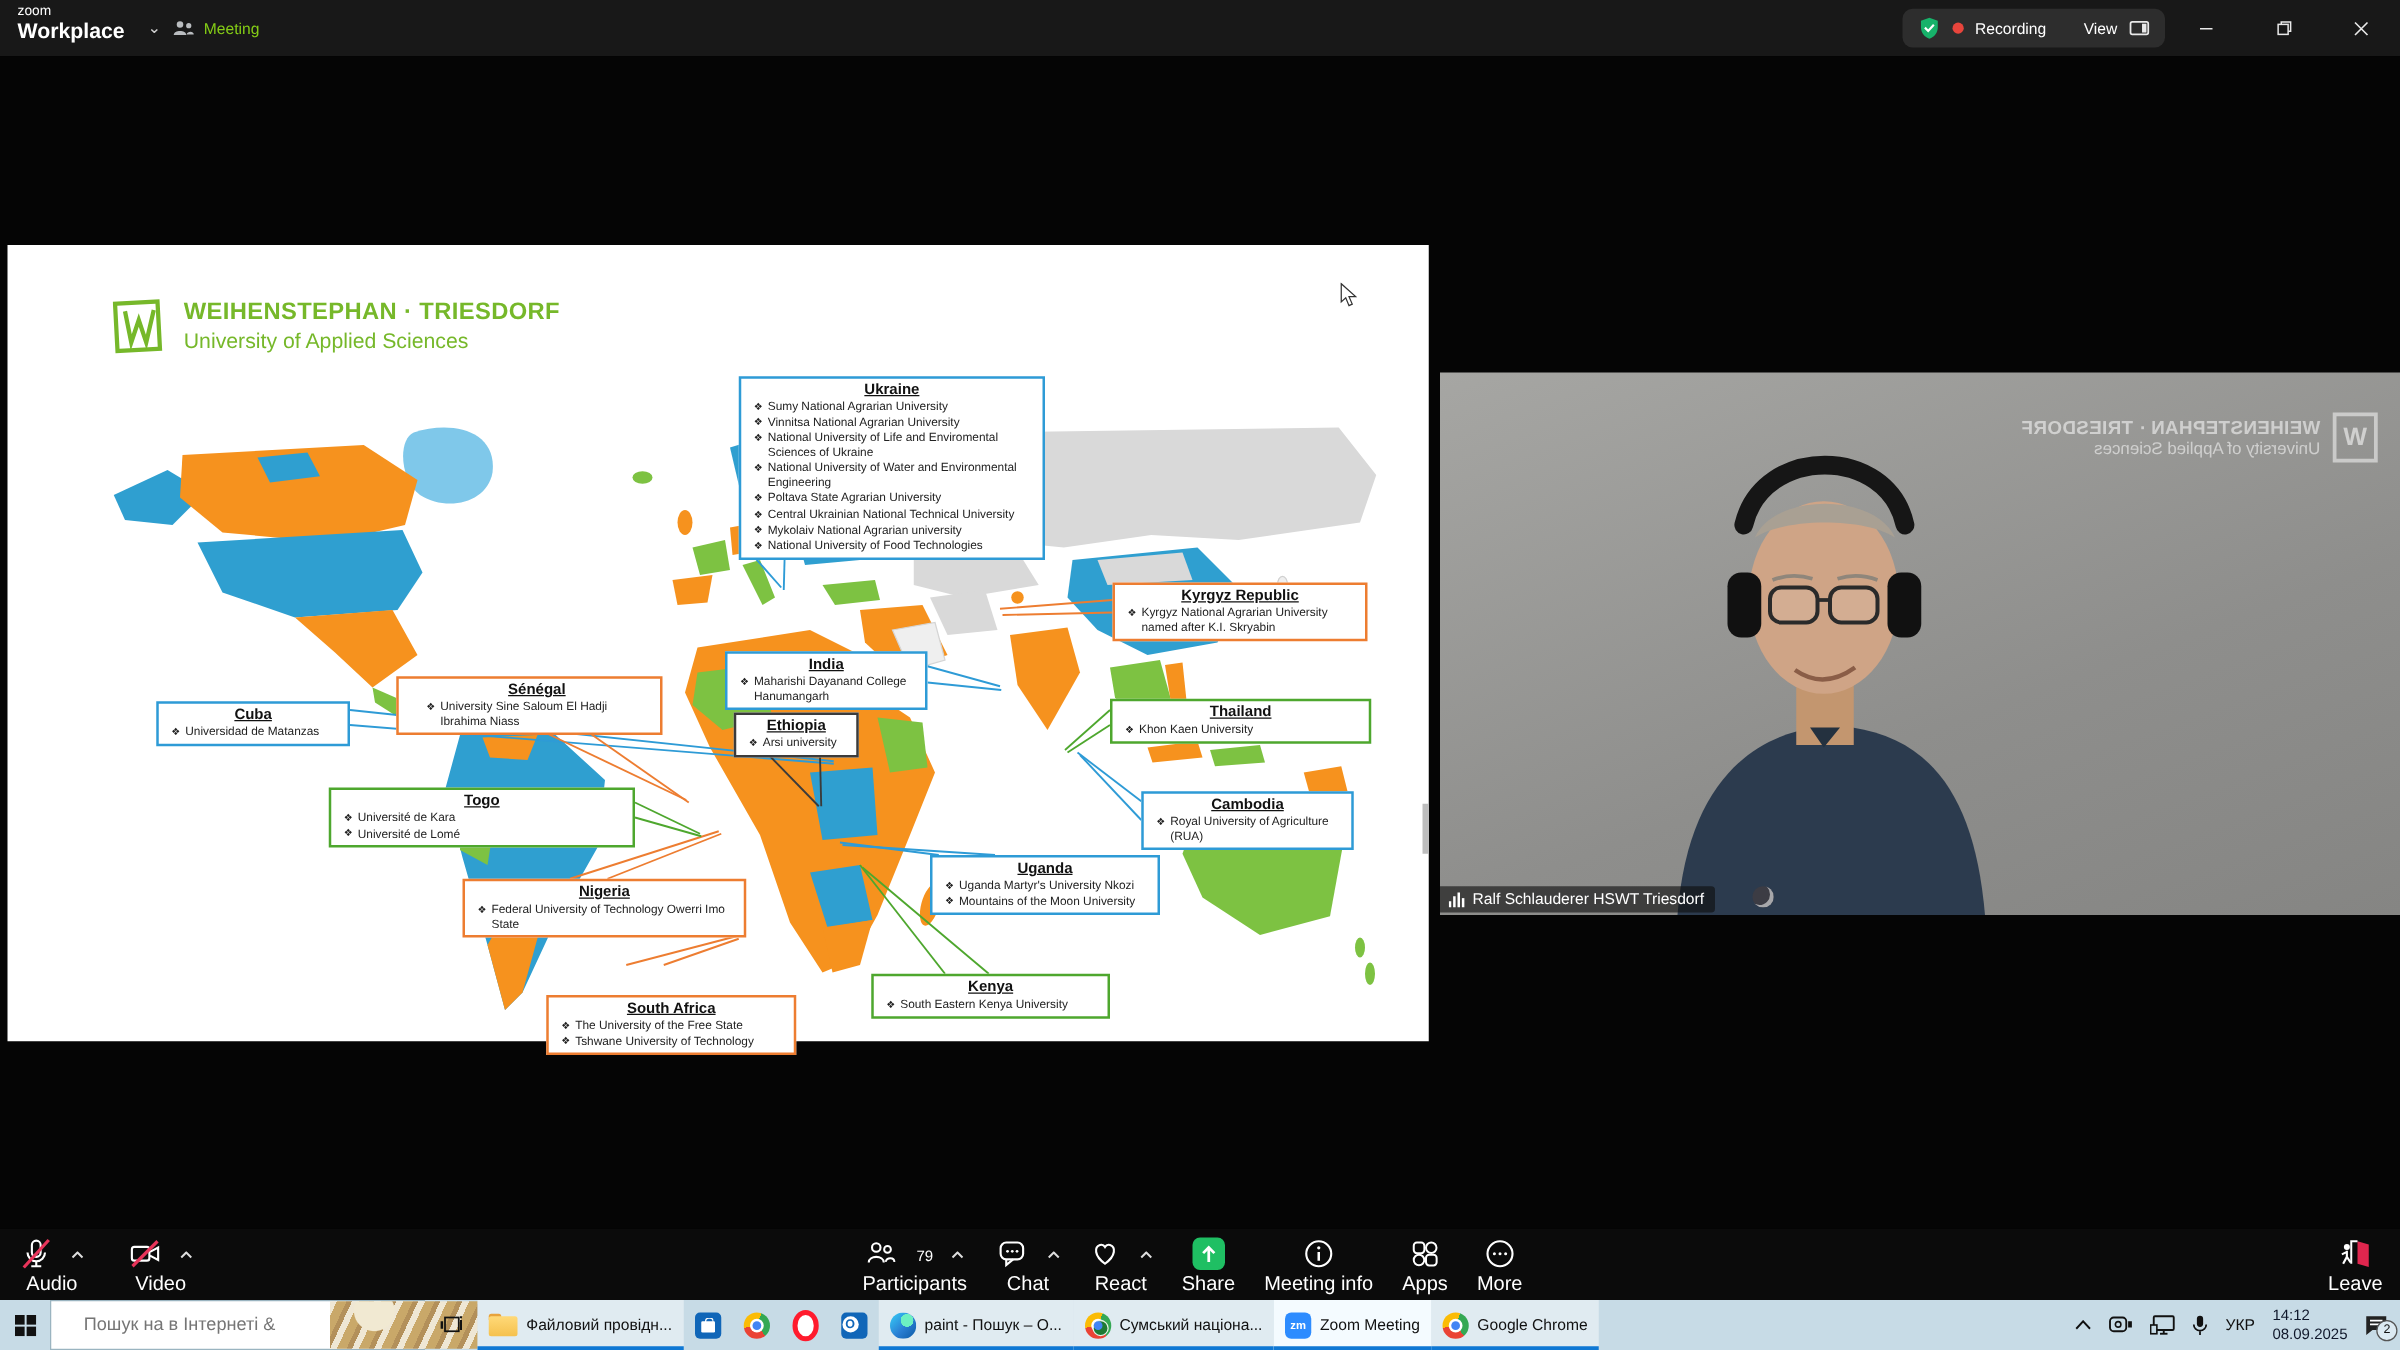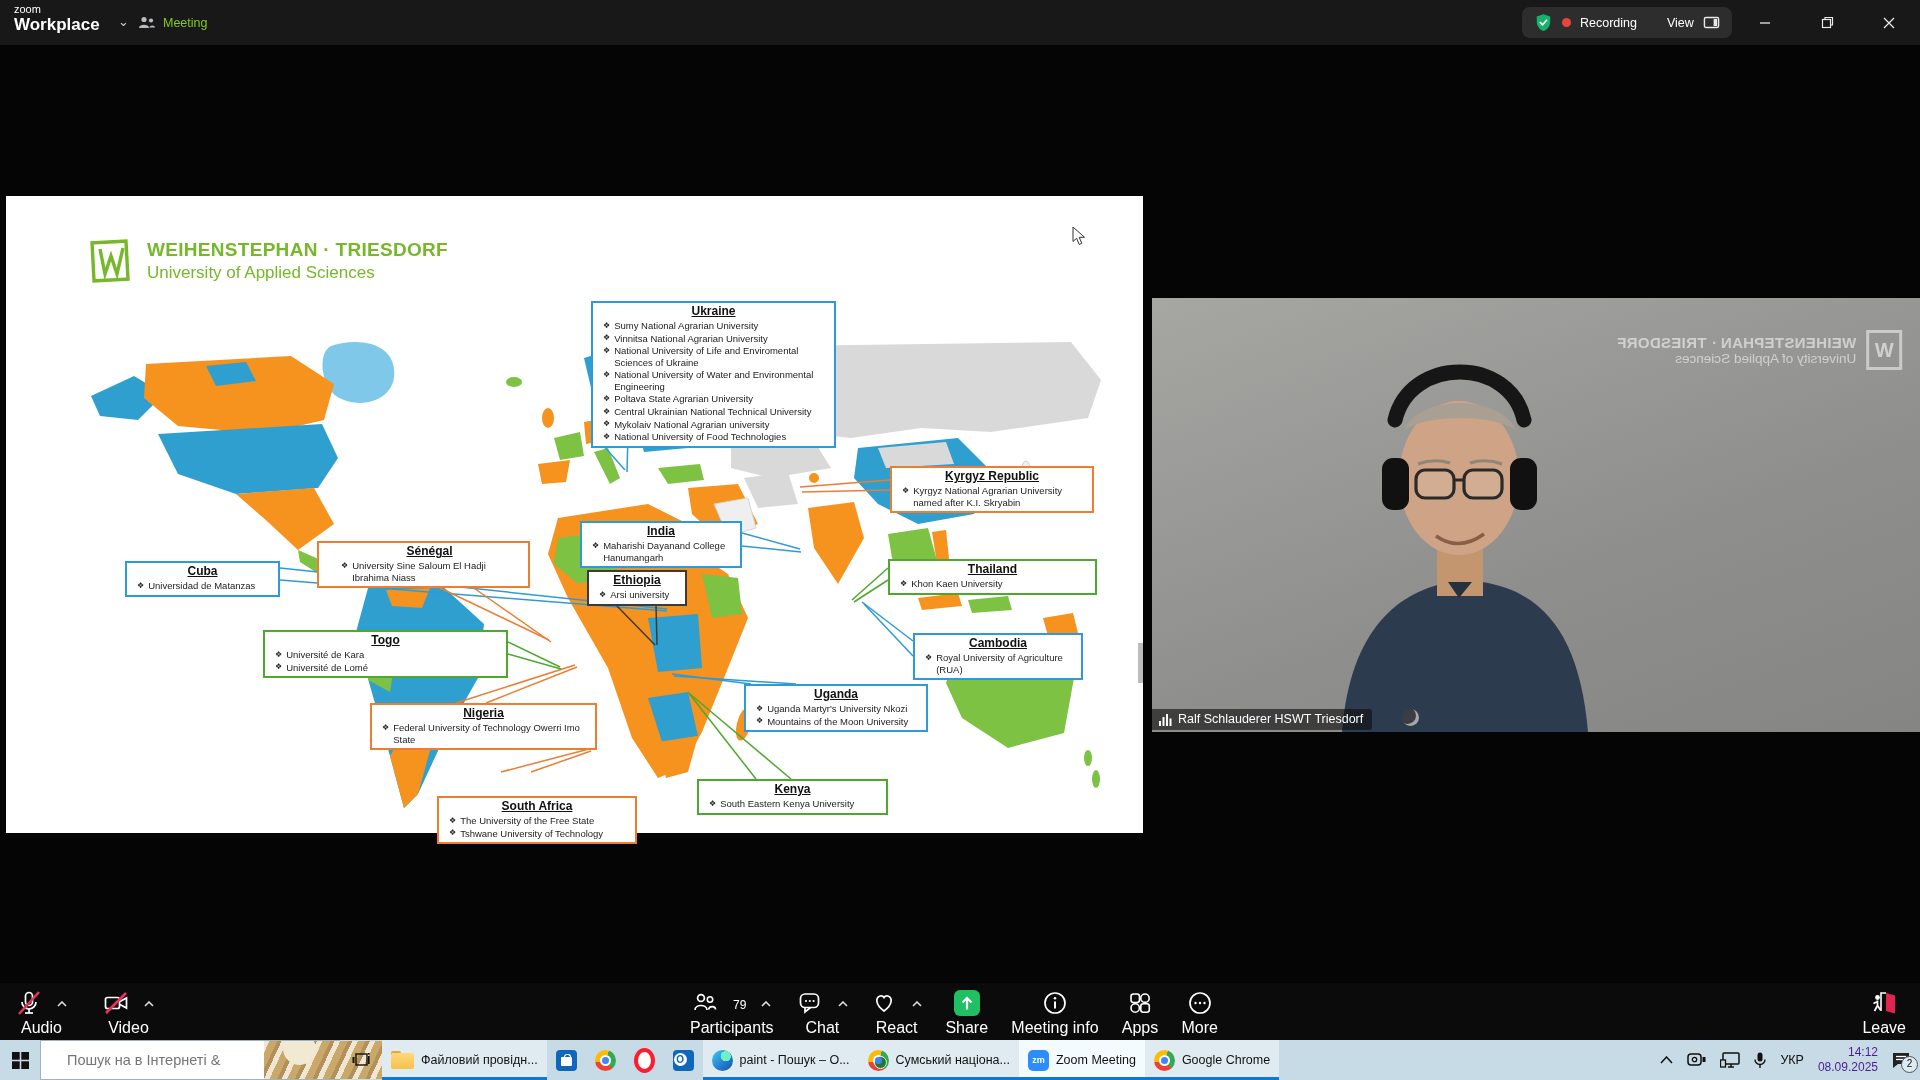--- a/index.html
+++ b/index.html
@@ -56,21 +56,21 @@
   .tk{display:flex;align-items:center;justify-content:center;gap:7px;padding:0 9px;position:relative;box-sizing:border-box;white-space:nowrap;}
   .tk.active{background:rgba(255,255,255,.45);}
   .tk.active::after{content:"";position:absolute;left:0;right:0;bottom:0;height:3px;background:#0f78d4;}
   .tk.focused{background:#f4fbff;}
   .searchbox{width:298px;background:#fff;border:1px solid #9ab4c0;display:flex;align-items:center;gap:8px;padding:0;margin:0;position:relative;}
   .searchbox input{border:0;outline:0;flex:1;font-size:14.5px;color:#333;font-family:"Liberation Sans",sans-serif;background:transparent;padding-left:8px;}
   .search-art{width:118px;height:38px;flex:none;background:
      radial-gradient(circle at 30% 20%,#f1e9d2 0 18%,transparent 19%),
      repeating-linear-gradient(115deg,#efe7d4 0 5px,#c9a869 5px 12px,#b3905a 12px 16px);}
   .tray{margin-left:auto;display:flex;align-items:center;gap:14px;padding-right:10px;}
-  .clock{text-align:right;font-size:12px;line-height:1.25;color:#4c1d95;}
+  .clock{text-align:left;font-size:12px;line-height:1.25;color:#0f172a;}
   .notif{position:relative;}
   .nbadge{position:absolute;right:-8px;bottom:-4px;width:15px;height:15px;border-radius:50%;background:#dceaf2;border:1px solid #555;font-size:10px;text-align:center;line-height:14px;color:#111;}
   .chrome-ic{width:21px;height:21px;border-radius:50%;background:conic-gradient(from 140deg,#ea4335 0 120deg,#fbbc05 120deg 240deg,#34a853 240deg 360deg);position:relative;flex:none;}
   .chrome-ic::before{content:"";position:absolute;left:5px;top:5px;width:11px;height:11px;border-radius:50%;background:#fff;}
   .chrome-ic::after{content:"";position:absolute;left:7px;top:7px;width:7px;height:7px;border-radius:50%;background:#4285f4;}
   .gbadge{position:absolute;right:2px;bottom:2px;width:11px;height:11px;border-radius:50%;background:#1e7a34;border:1.5px solid #e8f2e9;}
   .opera-ic{width:13px;height:17px;border:4.5px solid #ff1b2d;border-radius:50%;box-sizing:content-box;background:#fff;}
   .edge-ic{width:21px;height:21px;border-radius:50%;background:radial-gradient(circle at 65% 30%,#6df0c2 0 25%,transparent 26%),linear-gradient(135deg,#35c1f1 10%,#2a7fd4 55%,#0c59a4 100%);}
   .outlook-ic{width:21px;height:21px;border-radius:4px;background:#1066b8;position:relative;}
   .outlook-ic::before{content:"O";position:absolute;left:1px;top:3px;width:13px;height:13px;background:#fff;border-radius:50%;color:#1066b8;font-size:10px;font-weight:700;text-align:center;line-height:13px;}

